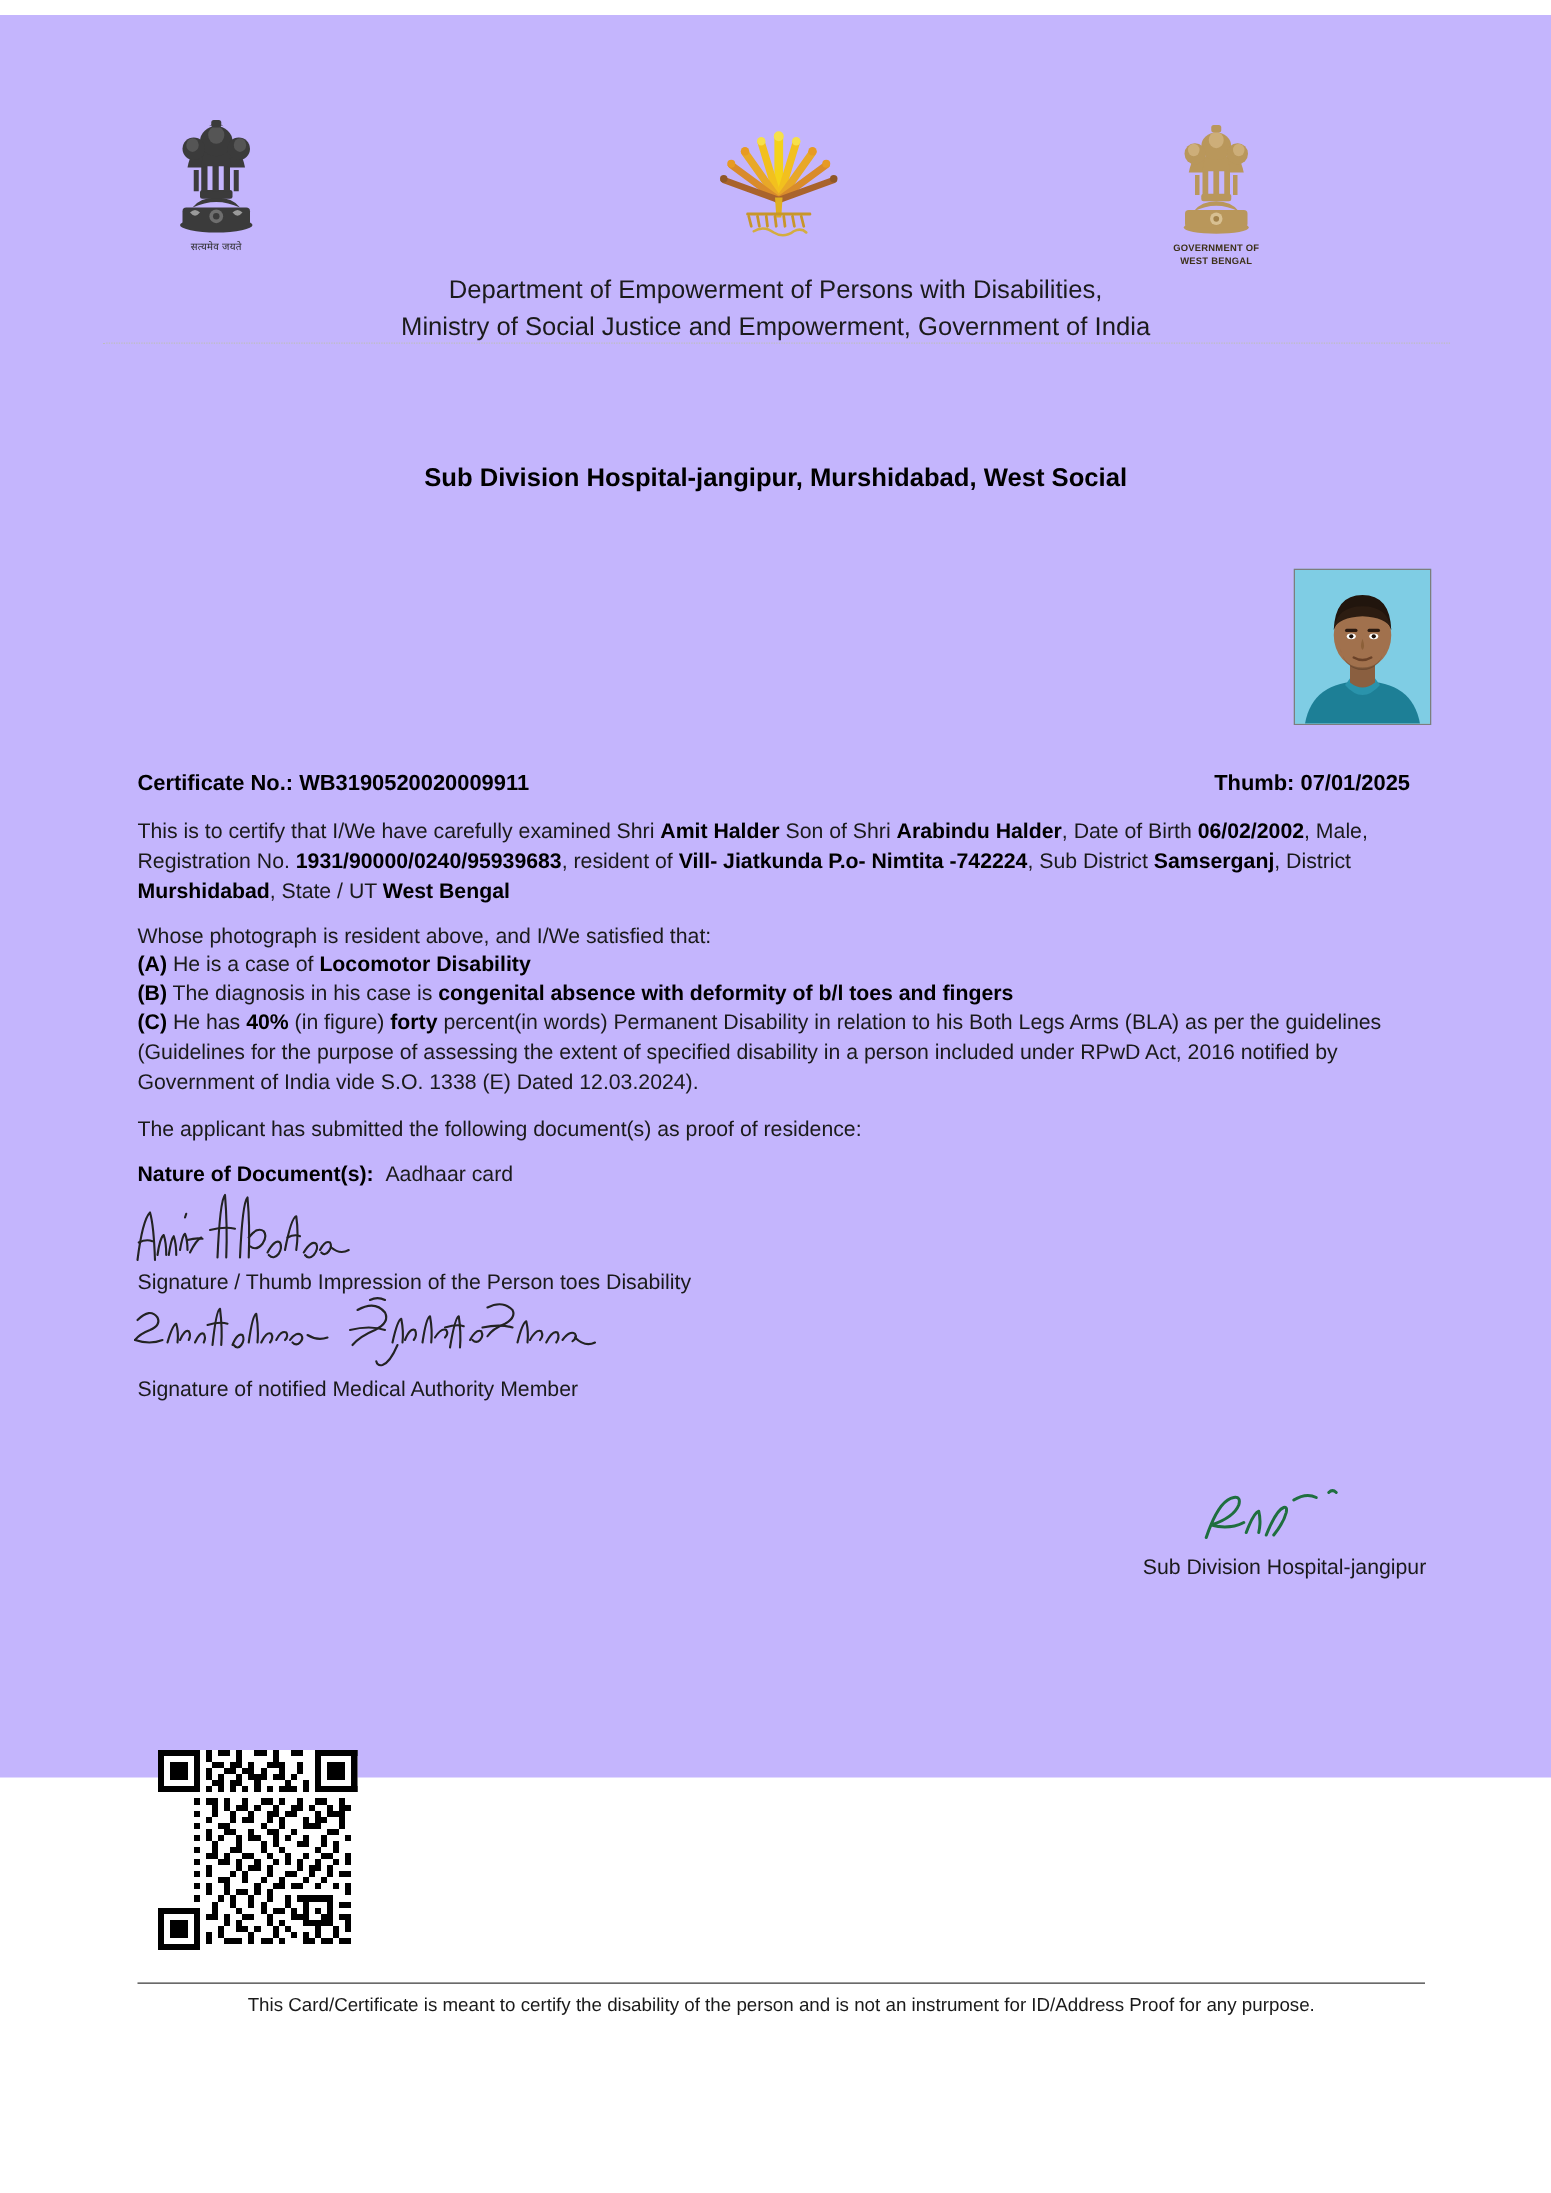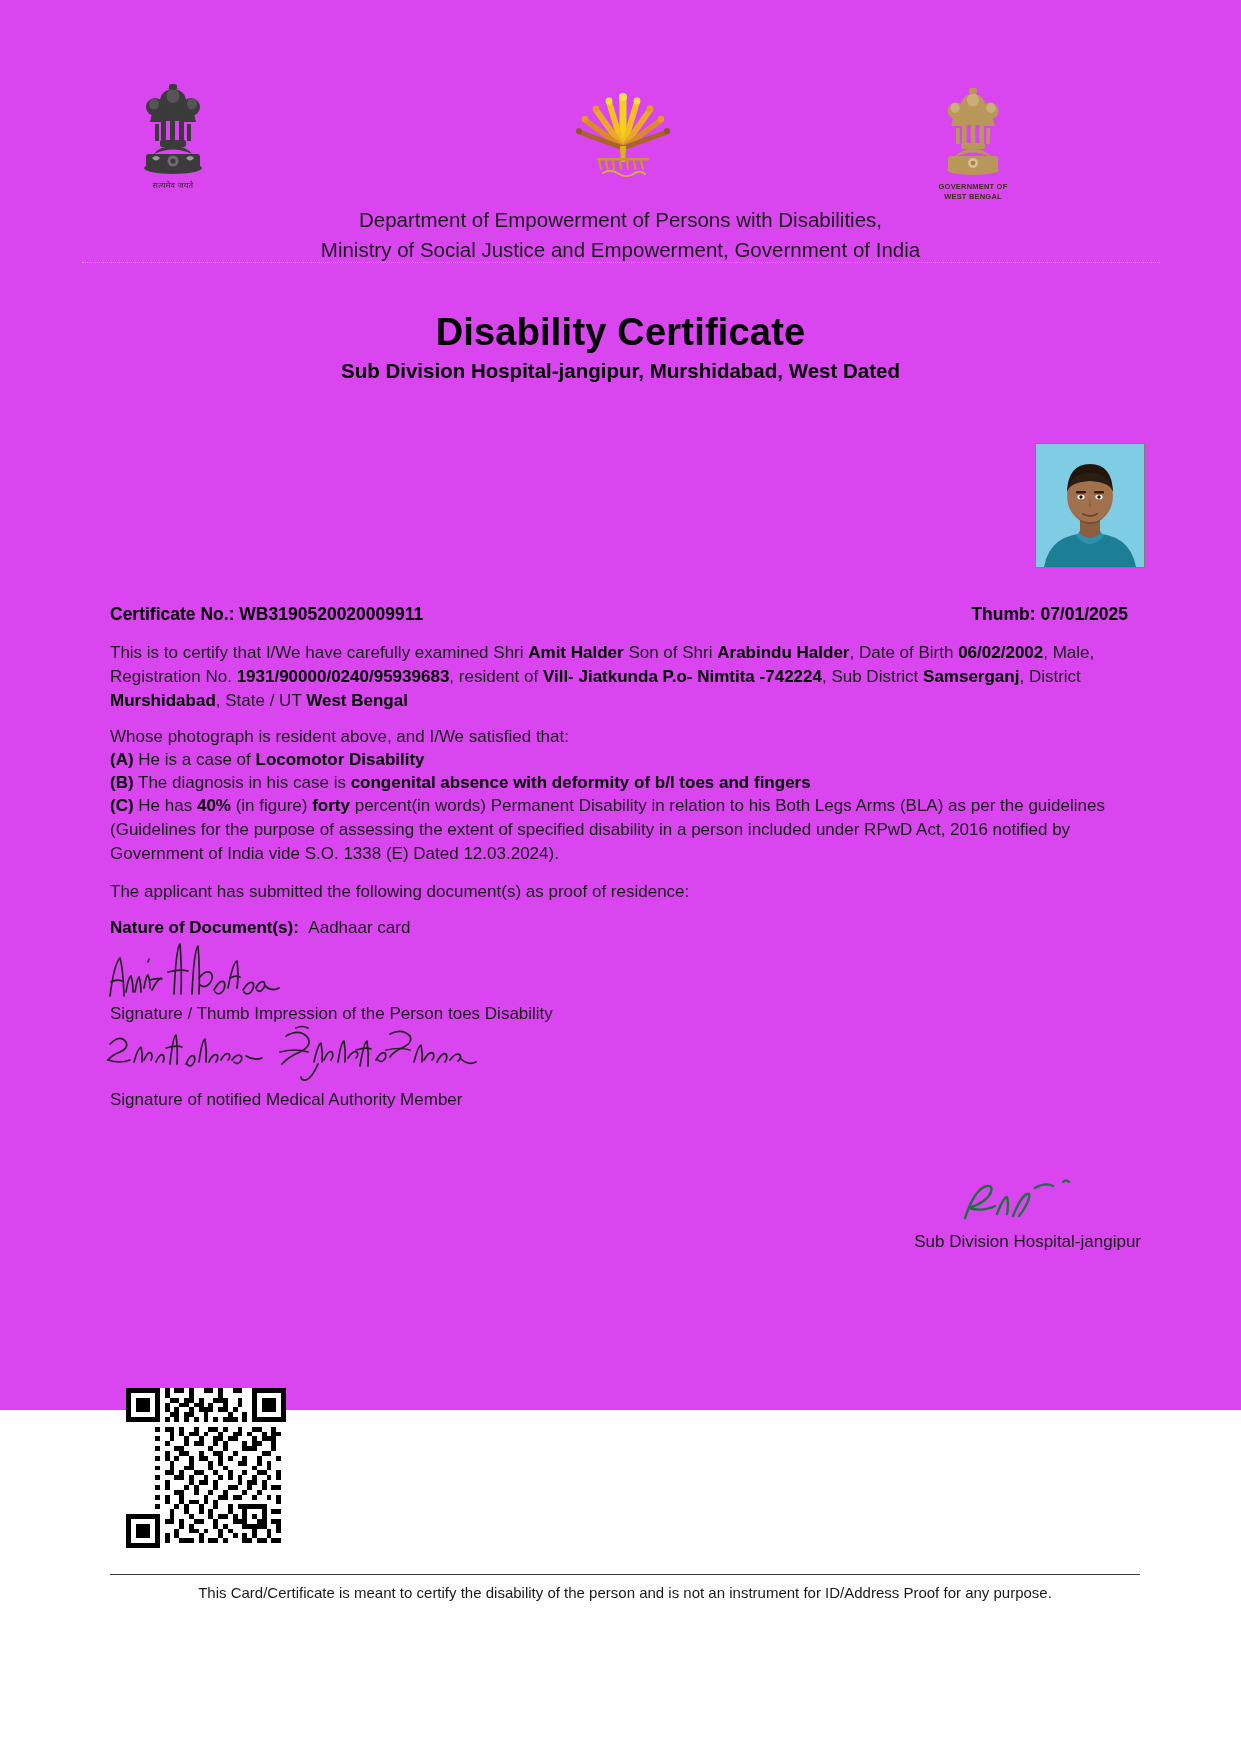--- a/index.html
+++ b/index.html
@@ -10,24 +10,24 @@
   body {
     width: 1241px;
     height: 1754px;
     position: relative;
     font-family: "Liberation Sans", sans-serif;
     color: #111;
     overflow: hidden;
   }
   .page {
     position: absolute;
-    left: 0; top: 0;
+    left: 0; top: 12px;
     width: 1241px;
     height: 1410px;
-    background: #d946ef;
+    background: #c4b5fd;
   }
 
   
   .emblem-row {
     position: absolute;
     left: 88px;
     top: 78px;
     width: 1065px;
     height: 130px;
   }
@@ -342,22 +342,21 @@
     </div>
   </div>
 
   <div class="dept-header">
     <span class="dept-line">Department of Empowerment of Persons with Disabilities,</span>
     <span class="dept-line">Ministry of Social Justice and Empowerment, Government of India</span>
   </div>
 
   <div class="dotted-rule"></div>
 
-  <div class="title-main">Disability Certificate</div>
-  <div class="title-sub">Sub Division Hospital-jangipur, Murshidabad, West Dated</div>
+  <div class="title-sub">Sub Division Hospital-jangipur, Murshidabad, West Social</div>
 
   <div class="photo-frame">
     <svg width="108" height="123" viewBox="0 0 108 123" aria-hidden="true">
       <rect width="108" height="123" fill="#7fcde4"></rect>
 
       <path d="M8 123 q6 -34 46 -34 q40 0 46 34 z" fill="#1d7f96"></path>
       <path d="M40 92 q14 16 28 0 l-6 -8 q-8 7 -16 0 z" fill="#2a93ab"></path>
 
       <path d="M44 74 h20 v16 q-10 8 -20 0 z" fill="#8a5f40"></path>
 

